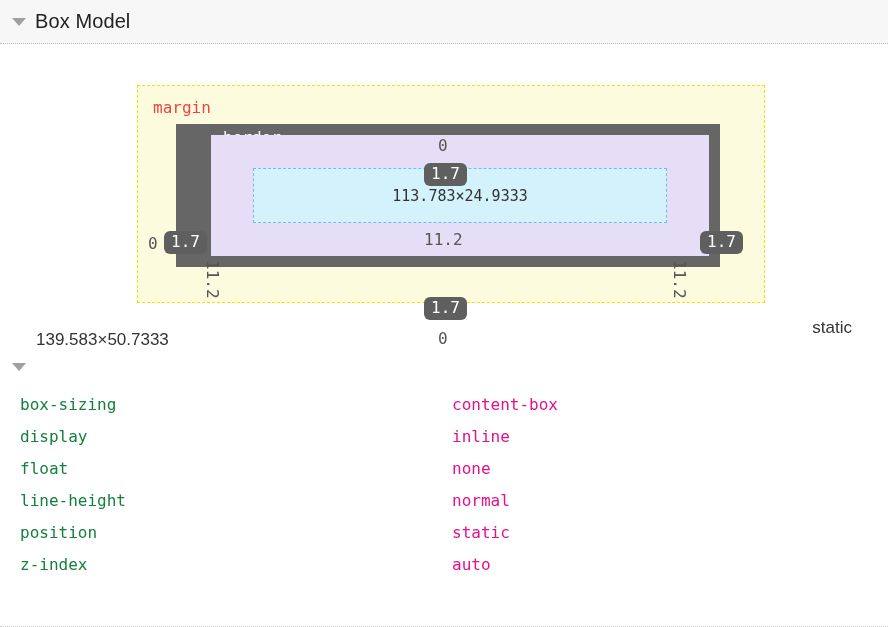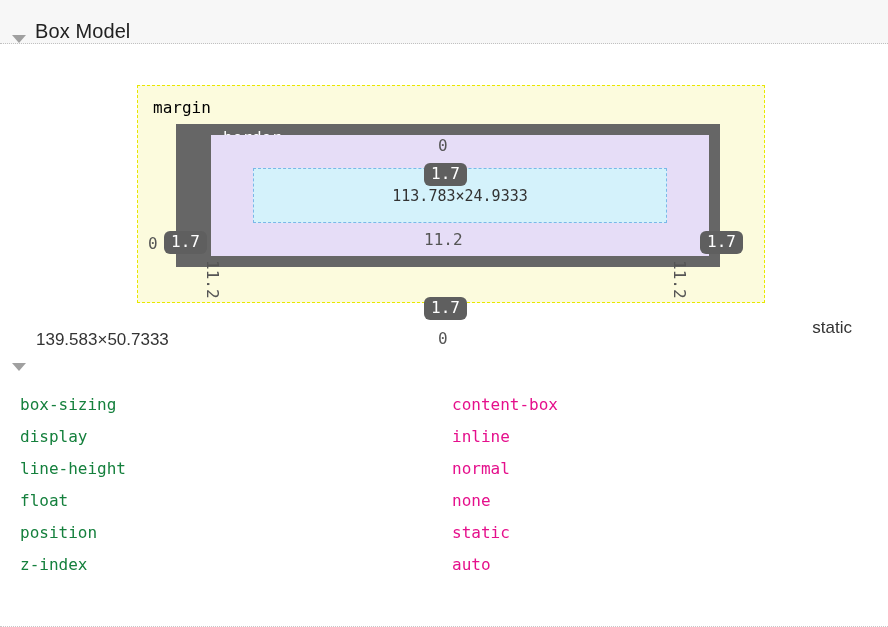--- a/index.html
+++ b/index.html
@@ -20,21 +20,21 @@
     position: relative;
     box-sizing: border-box;
     background: #ffffff;
   }
 
   
   .section-header {
     height: 44px;
     background: #f7f7f7;
     display: flex;
-    align-items: flex-end;
+    align-items: center;
     padding-left: 12px;
     box-sizing: border-box;
     border-bottom: 1px dotted #c0c0c0;
   }
   .twisty {
     width: 0;
     height: 0;
     border-left: 7px solid transparent;
     border-right: 7px solid transparent;
     border-top: 8px solid #a0a0a0;
@@ -104,21 +104,21 @@
   
   .region-label {
     position: absolute;
     font-family: "DejaVu Sans Mono", monospace;
     font-size: 16px;
     white-space: nowrap;
   }
   .label-margin {
     left: 15px;
     top: 12px;
-    color: #000000;
+    color: #ef4444;
   }
   .label-border {
     left: 41px;
     top: 3px;
     color: #ffffff;
     background: #666666;
     border-radius: 4px;
     padding: 1px 6px 2px 6px;
   }
   .label-padding {
@@ -290,28 +290,28 @@
   <div class="props-list">
     <div class="prop-row">
       <span class="prop-name">box-sizing</span>
       <span class="prop-value">content-box</span>
     </div>
     <div class="prop-row">
       <span class="prop-name">display</span>
       <span class="prop-value">inline</span>
     </div>
     <div class="prop-row">
+      <span class="prop-name">float</span>
+      <span class="prop-value">none</span>
+    </div>
+    <div class="prop-row">
       <span class="prop-name">line-height</span>
       <span class="prop-value">normal</span>
     </div>
     <div class="prop-row">
-      <span class="prop-name">float</span>
-      <span class="prop-value">none</span>
-    </div>
-    <div class="prop-row">
       <span class="prop-name">position</span>
       <span class="prop-value">static</span>
     </div>
     <div class="prop-row">
       <span class="prop-name">z-index</span>
       <span class="prop-value">auto</span>
     </div>
   </div>
 
   <div class="bottom-rule"></div>

